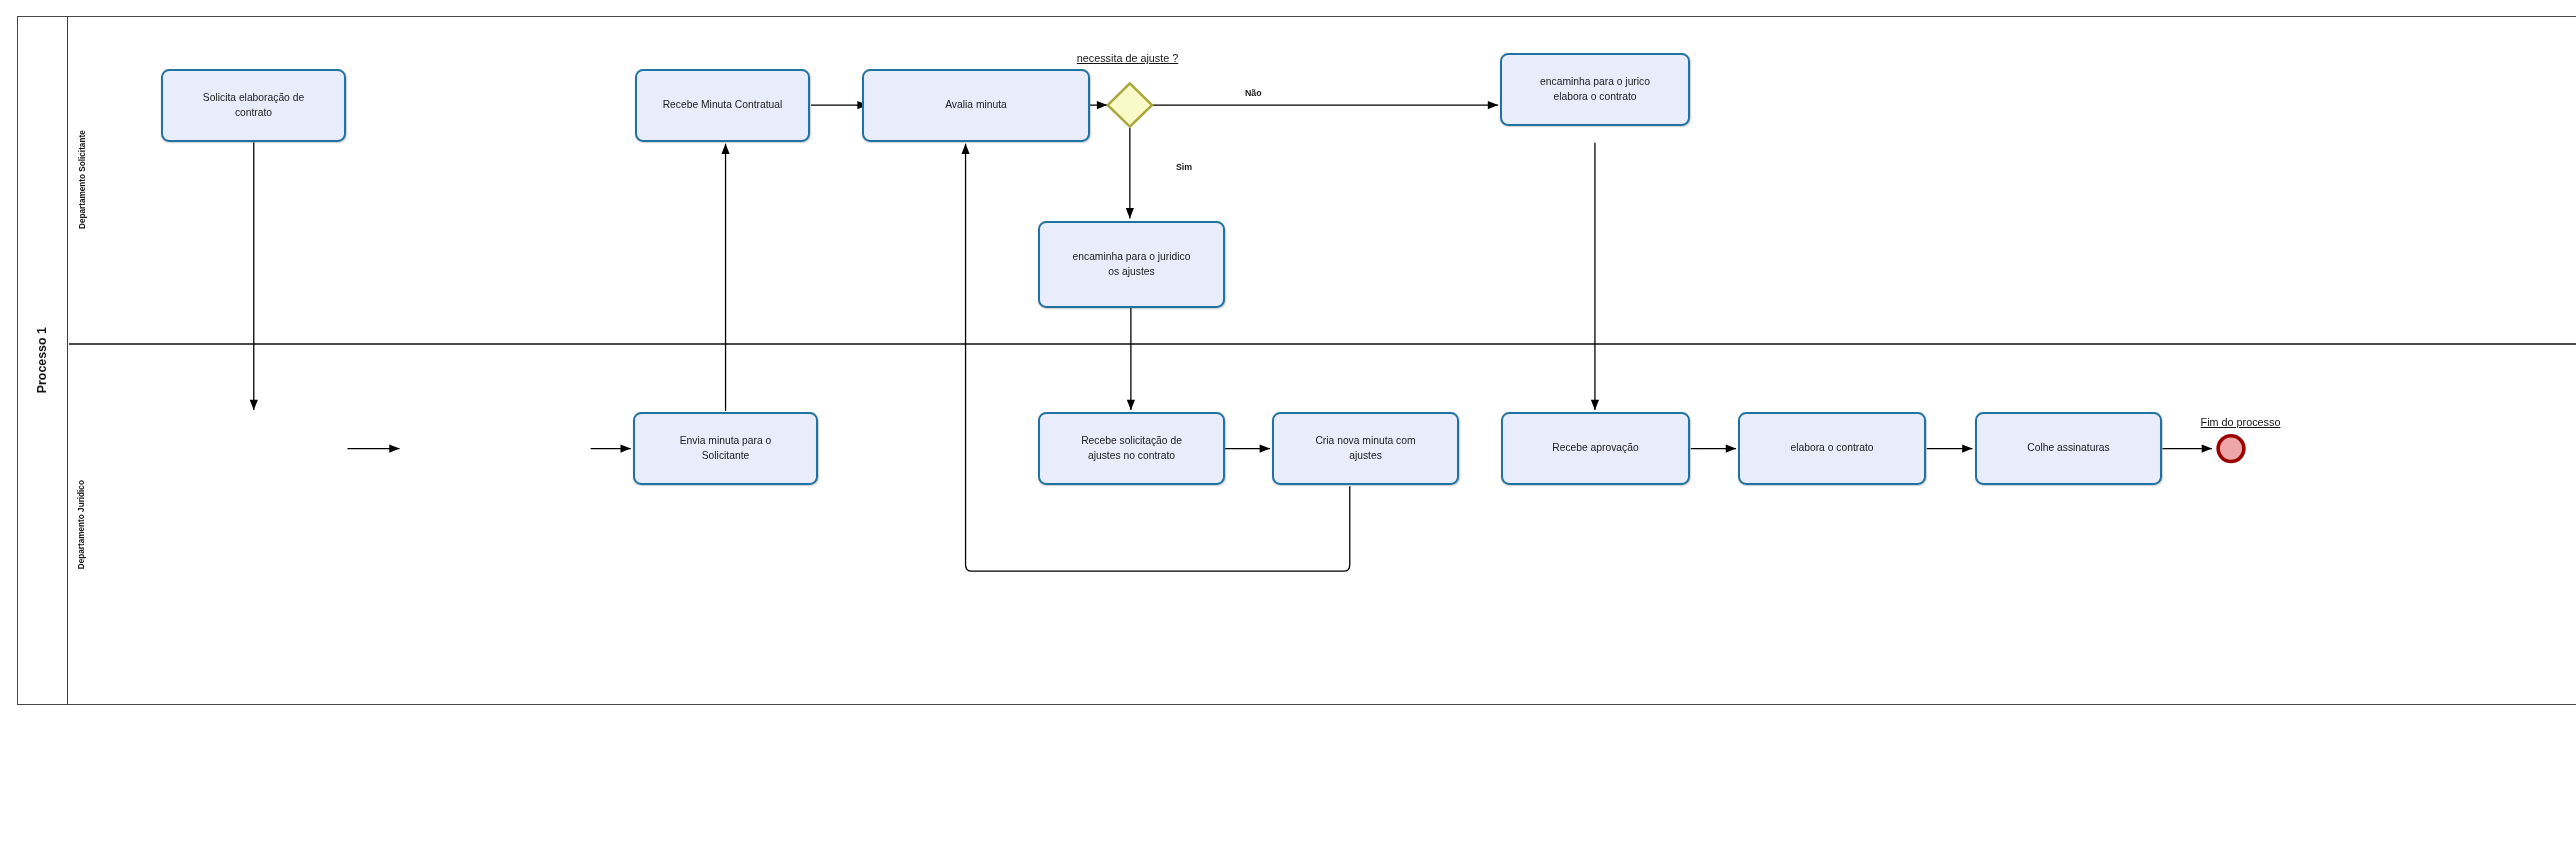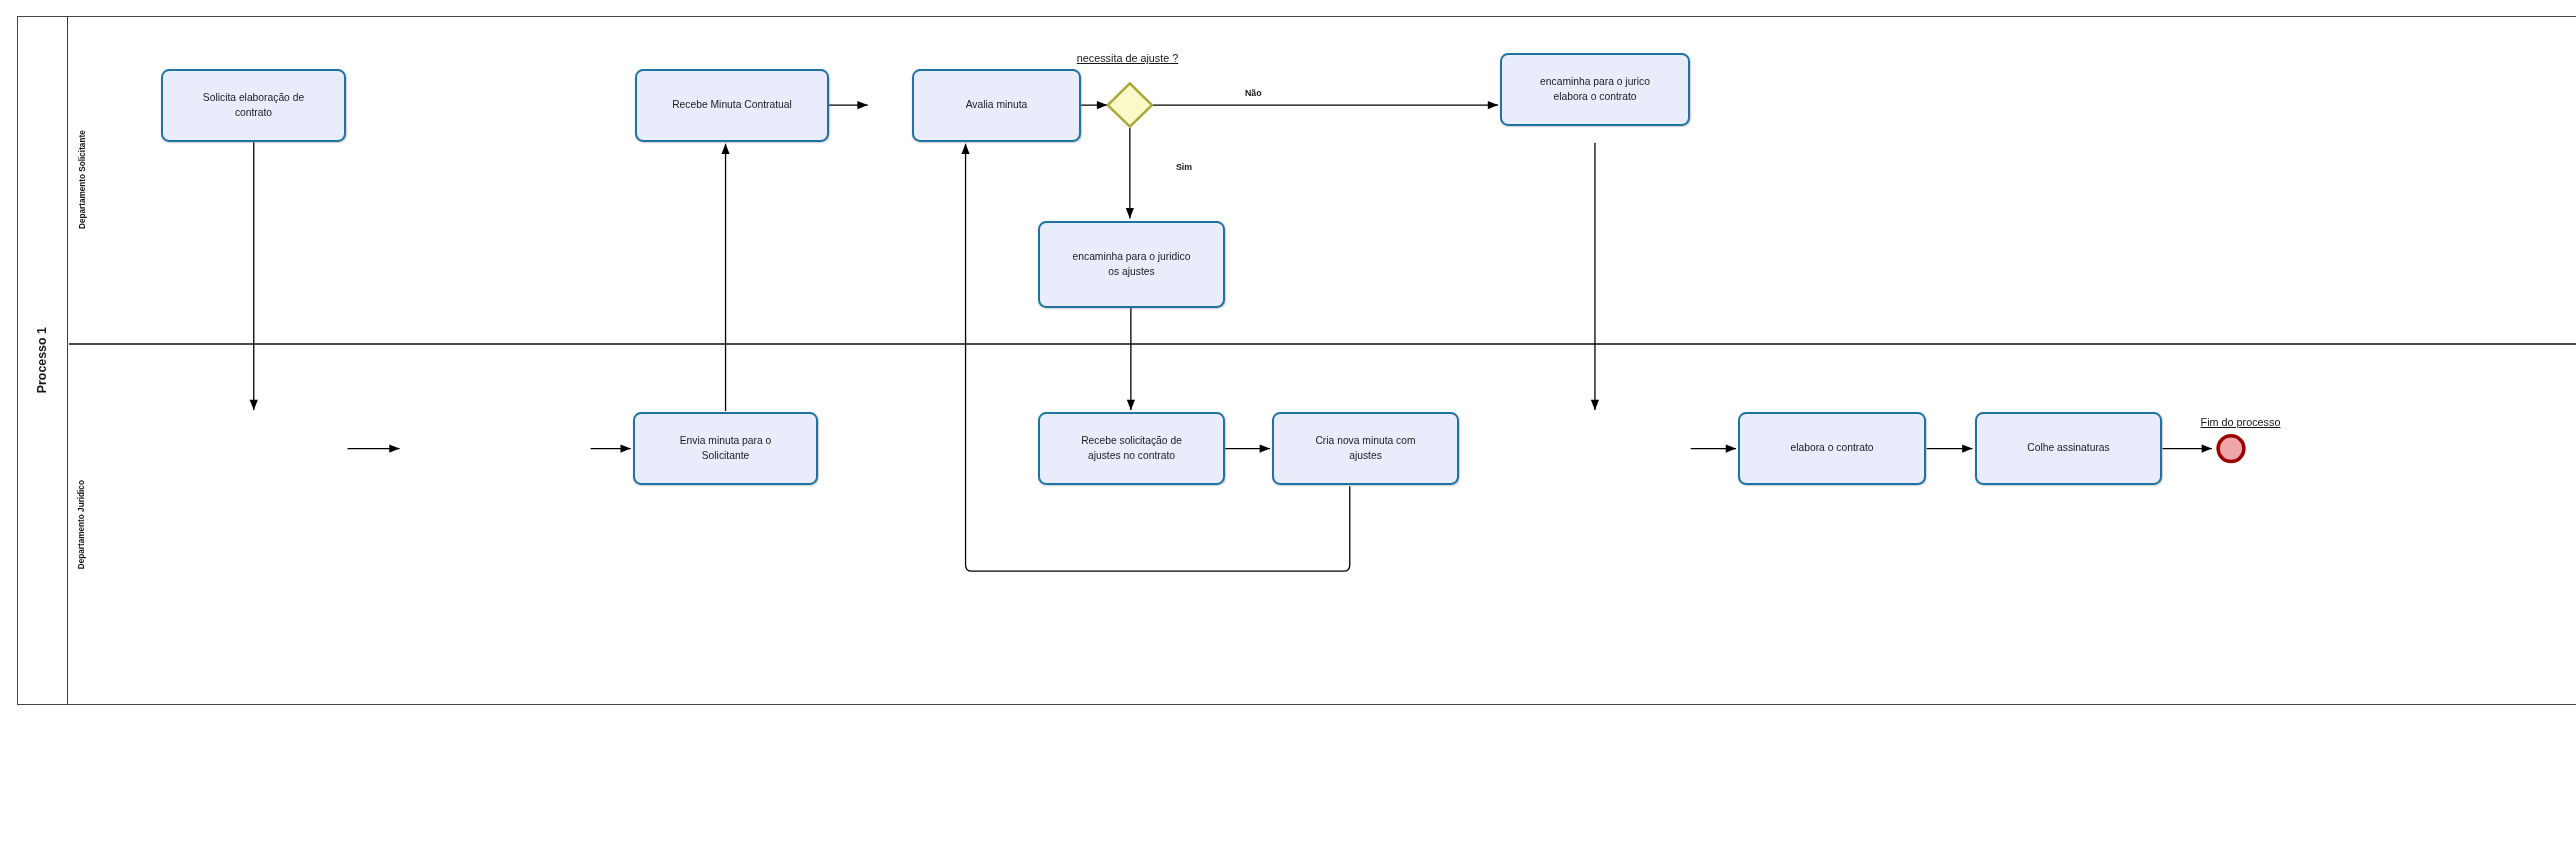--- a/index.html
+++ b/index.html
@@ -96,24 +96,24 @@
       <path d="M 4198 871 L 4294 871" marker-end="url(#arw)"></path>
     </g>
     <polygon points="2150,204 2193,162 2236,204 2193,246" fill="#FAF9C8" stroke="#A8A83C" stroke-width="5" stroke-linejoin="round"></polygon>
     <circle cx="4331" cy="871" r="25" fill="#EFA6A6" stroke="#9B0000" stroke-width="7"></circle>
   </svg>
 
   <div class="abs task" style="left:161px;top:69px;width:185px;height:73px">
     <span class="task-label">Solicita elaboração de
 contrato</span>
   </div>
-  <div class="abs task" style="left:635px;top:69px;width:194px;height:73px">
+  <div class="abs task" style="left:635px;top:69px;width:175px;height:73px">
     <span class="task-label">Recebe Minuta Contratual</span>
   </div>
-  <div class="abs task" style="left:912px;top:69px;width:169px;height:73px">
+  <div class="abs task" style="left:862px;top:69px;width:228px;height:73px">
     <span class="task-label">Avalia minuta</span>
   </div>
   <div class="abs task" style="left:1500px;top:53px;width:190px;height:73px">
     <span class="task-label">encaminha para o jurico
 elabora o contrato</span>
   </div>
   <div class="abs task" style="left:1038px;top:221px;width:187px;height:87px">
     <span class="task-label">encaminha para o juridico
 os ajustes</span>
   </div>
@@ -123,20 +123,23 @@
 Solicitante</span>
   </div>
   <div class="abs task" style="left:1038px;top:412px;width:187px;height:73px">
     <span class="task-label">Recebe solicitação de
 ajustes no contrato</span>
   </div>
   <div class="abs task" style="left:1272px;top:412px;width:187px;height:73px">
     <span class="task-label">Cria nova minuta com
 ajustes</span>
   </div>
+  <div class="abs task" style="left:1501px;top:412px;width:189px;height:73px">
+    <span class="task-label">Recebe aprovação</span>
+  </div>
   <div class="abs task" style="left:1738px;top:412px;width:188px;height:73px">
     <span class="task-label">elabora o contrato</span>
   </div>
   <div class="abs task" style="left:1975px;top:412px;width:187px;height:73px">
     <span class="task-label">Colhe assinaturas</span>
   </div>
 
   <div class="abs flow-label" style="left:1050px;top:52px;width:155px">necessita de ajuste ?</div>
   <div class="abs cond-label" style="left:1209px;top:88px">Não</div>
   <div class="abs cond-label" style="left:1140px;top:162px">Sim</div>

